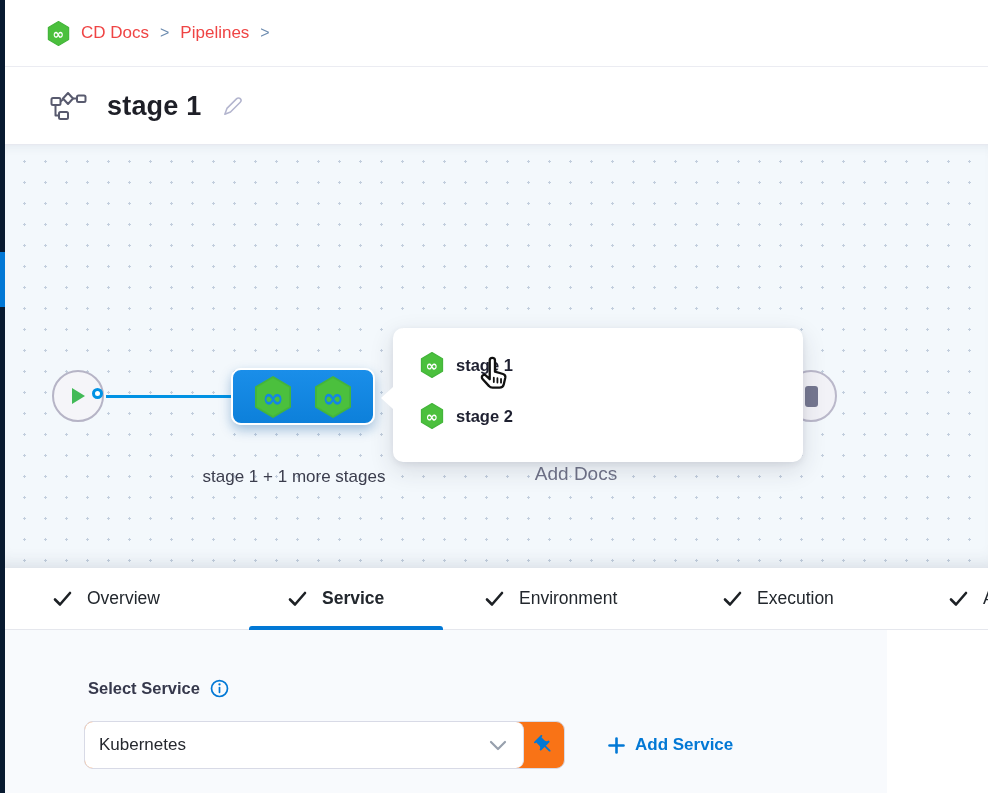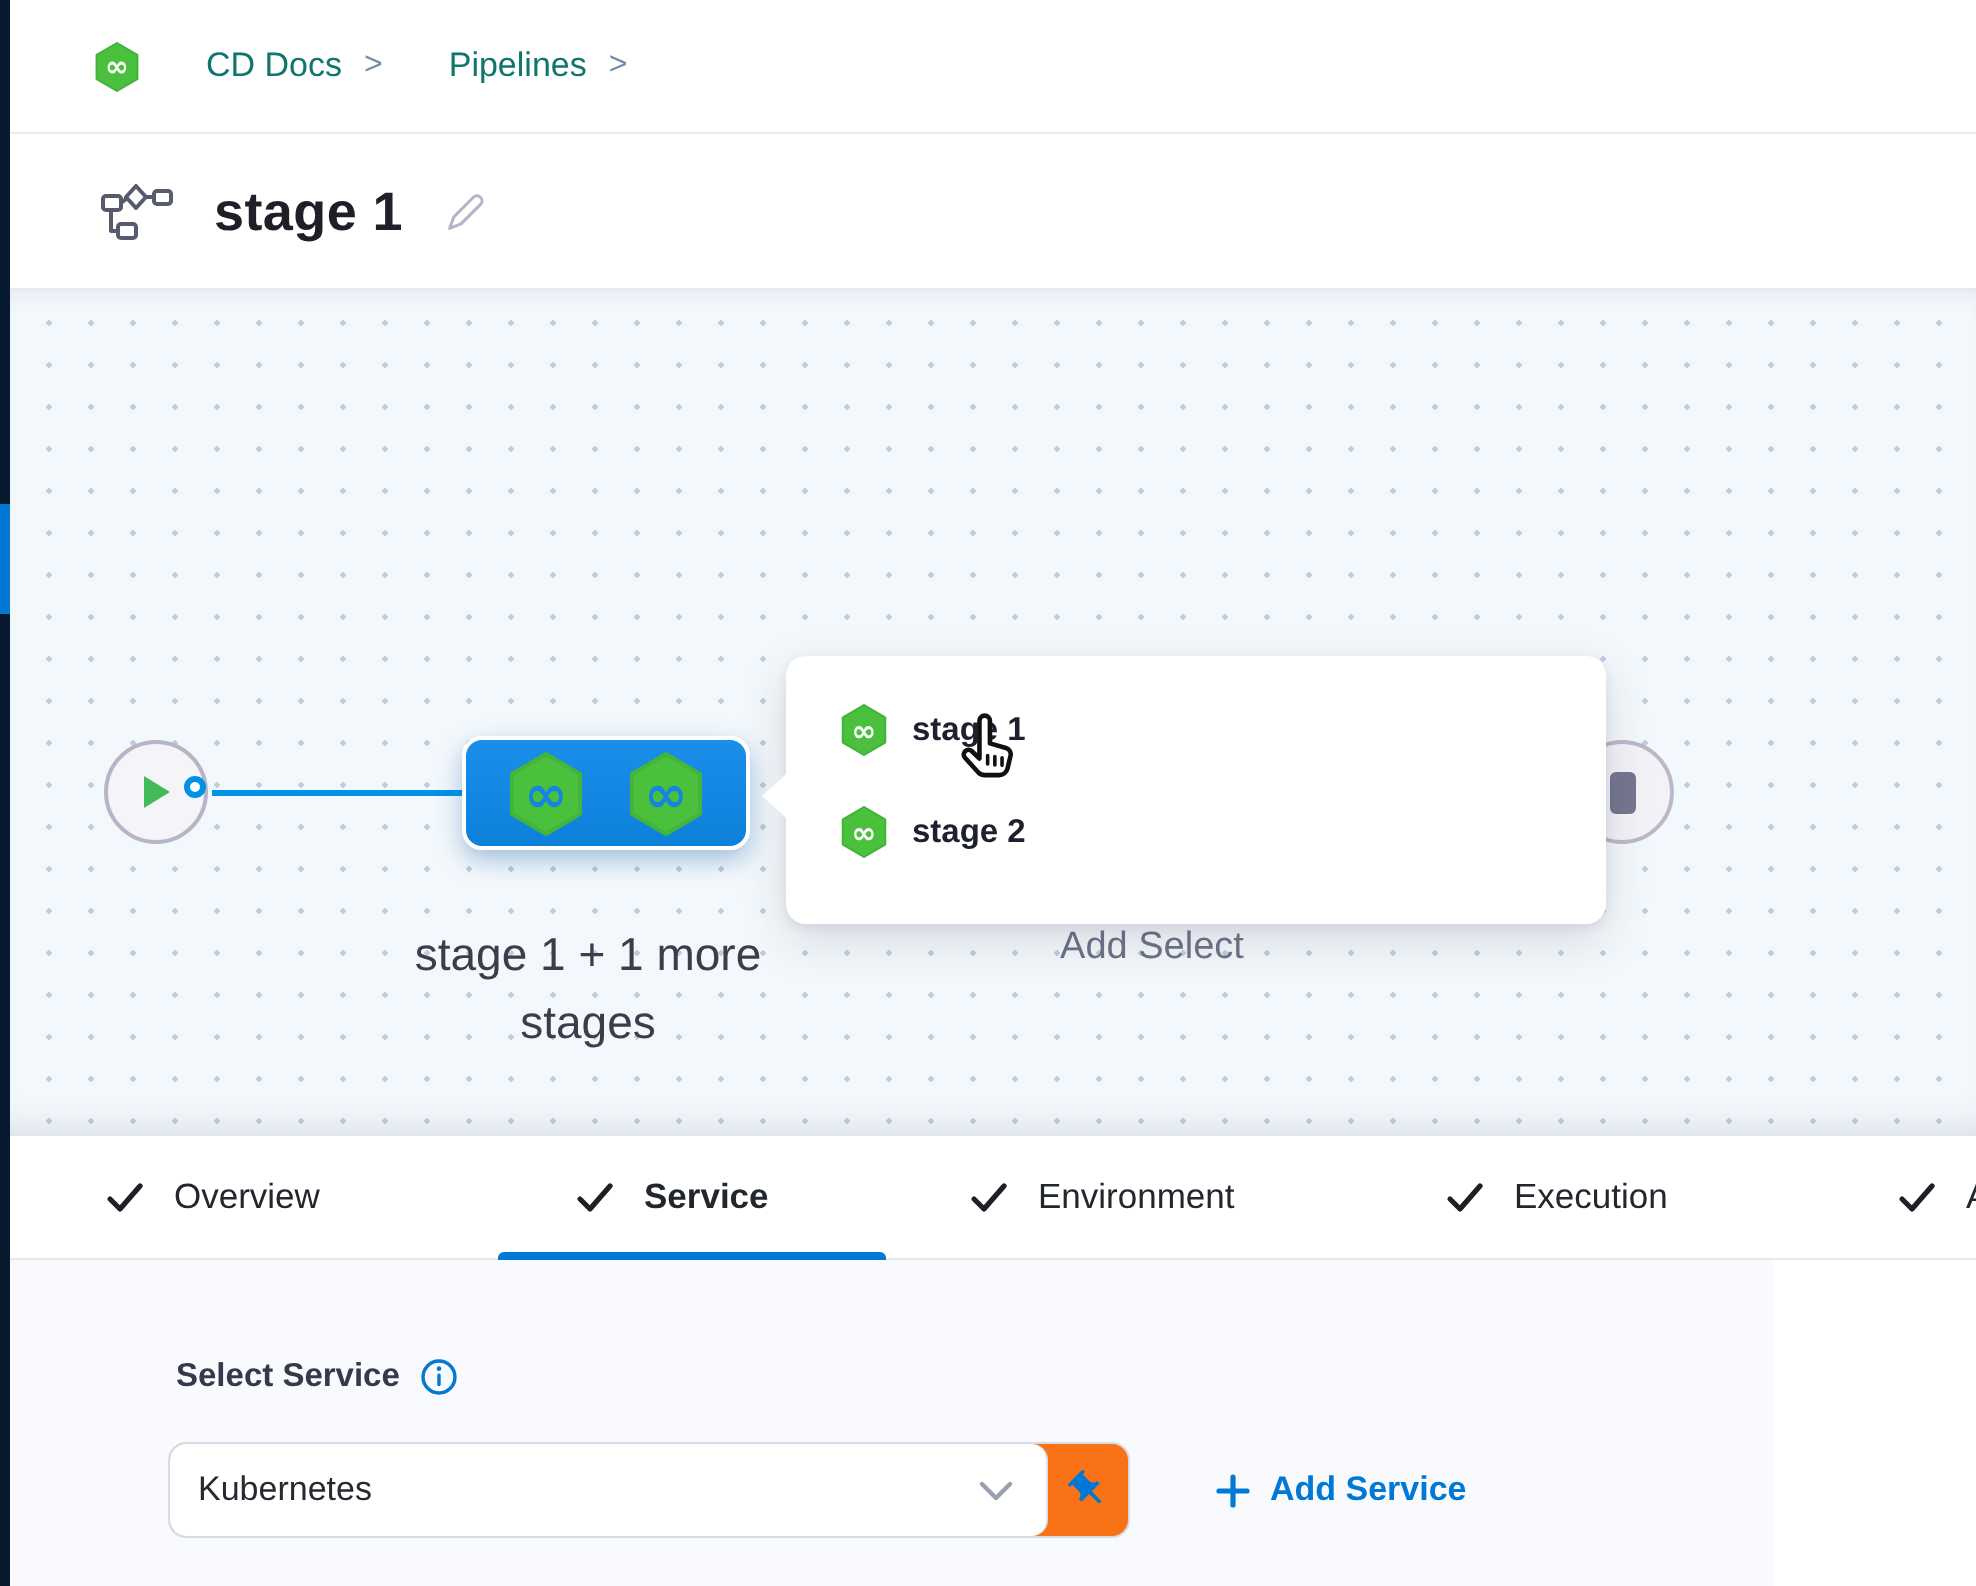--- a/index.html
+++ b/index.html
@@ -7,21 +7,21 @@
   .screen { position:relative; width:988px; height:793px; background:#fff; overflow:hidden; }
 
   
   .left-rail { position:absolute; left:0; top:0; width:5px; height:793px; background:#081a30; z-index:10; }
   .rail-indicator { position:absolute; left:0; top:252px; width:5px; height:55px; background:#0278d5; }
 
   
   .breadcrumb-row { position:absolute; left:5px; top:0; width:983px; height:67px;
     background:#fff; display:flex; align-items:center; padding-left:42px; gap:11px;
     border-bottom:1px solid #ebecf2; }
-  .crumb-link { color:#0f766e; font-size:17px; font-weight:500; text-decoration:none; cursor:pointer;margin-left:22px; }
+  .crumb-link { color:#ef4444; font-size:17px; font-weight:500; text-decoration:none; cursor:pointer; }
   .crumb-sep { color:#6d8cb0; font-size:16px; font-weight:500; }
 
   
   .title-row { position:absolute; left:5px; top:68px; width:983px; height:77px;
     background:#fff; display:flex; align-items:center; padding-left:45px; gap:20px;
     border-bottom:1px solid #e7e9f0; }
   .page-title { font-size:27px; font-weight:700; color:#1e1f27; letter-spacing:.2px; }
   .icon-btn { display:inline-flex; align-items:center; cursor:pointer; }
 
   
@@ -36,21 +36,21 @@
   .connector-dot { position:absolute; left:87px; top:243px; width:11px; height:11px; border-radius:50%;
     background:#fff; border:3px solid #0092e4; z-index:2; }
   .connector-line { position:absolute; left:101px; top:250px; width:126px; height:3px; background:#0092e4; }
 
   .stage-node { position:absolute; left:226px; top:223px; width:144px; height:57px; border-radius:10px;
     background:linear-gradient(180deg,#1a8ee9,#0d80da); border:2px solid #fff;
     box-shadow:0 5px 12px rgba(13,90,160,.35);
     display:flex; align-items:center; justify-content:space-evenly; cursor:pointer; z-index:1; }
 
   .node-caption { position:absolute; left:189px; top:315px; width:200px; text-align:center;
-    font-size:23px; font-weight:500; color:#3b3d4d; line-height:34px; }
+    font-size:17px; font-weight:500; color:#3b3d4d; line-height:34px; }
 
   .end-node { position:absolute; left:780px; top:225px; width:52px; height:52px; border-radius:50%;
     background:#f2f2f7; border:2px solid #bab8ca; display:flex; align-items:center; justify-content:center; z-index:1; }
   .stop-shape { width:13px; height:21px; border-radius:3px; background:#757790; }
 
   .add-stage-label { position:absolute; left:471px; top:318px; width:200px; text-align:center;
     font-size:19px; font-weight:500; color:#6f7288; cursor:pointer; }
 
   
   .stage-popup { position:absolute; left:388px; top:183px; width:410px; height:134px;
@@ -155,21 +155,21 @@
         </svg>
       </span>
     </div>
 
     <div class="node-caption">stage 1 + 1 more stages</div>
 
     <div class="end-node">
       <span class="stop-shape"></span>
     </div>
 
-    <div class="add-stage-label">Add Select</div>
+    <div class="add-stage-label">Add Docs</div>
 
     <div class="stage-popup">
       <div class="popup-item">
         <span>
           <svg width="24" height="26" viewBox="0 0 38 42">
             <polygon points="19,1 36,11 36,31 19,41 2,31 2,11" fill="#4bc03d" stroke="#44b53b" stroke-width="2" stroke-linejoin="round"></polygon>
             <text class="hex-infinity" x="19" y="22" text-anchor="middle" dominant-baseline="central" font-size="24" fill="#ffffff">∞</text>
           </svg>
         </span>
         <span class="popup-item-label">stage 1</span>

